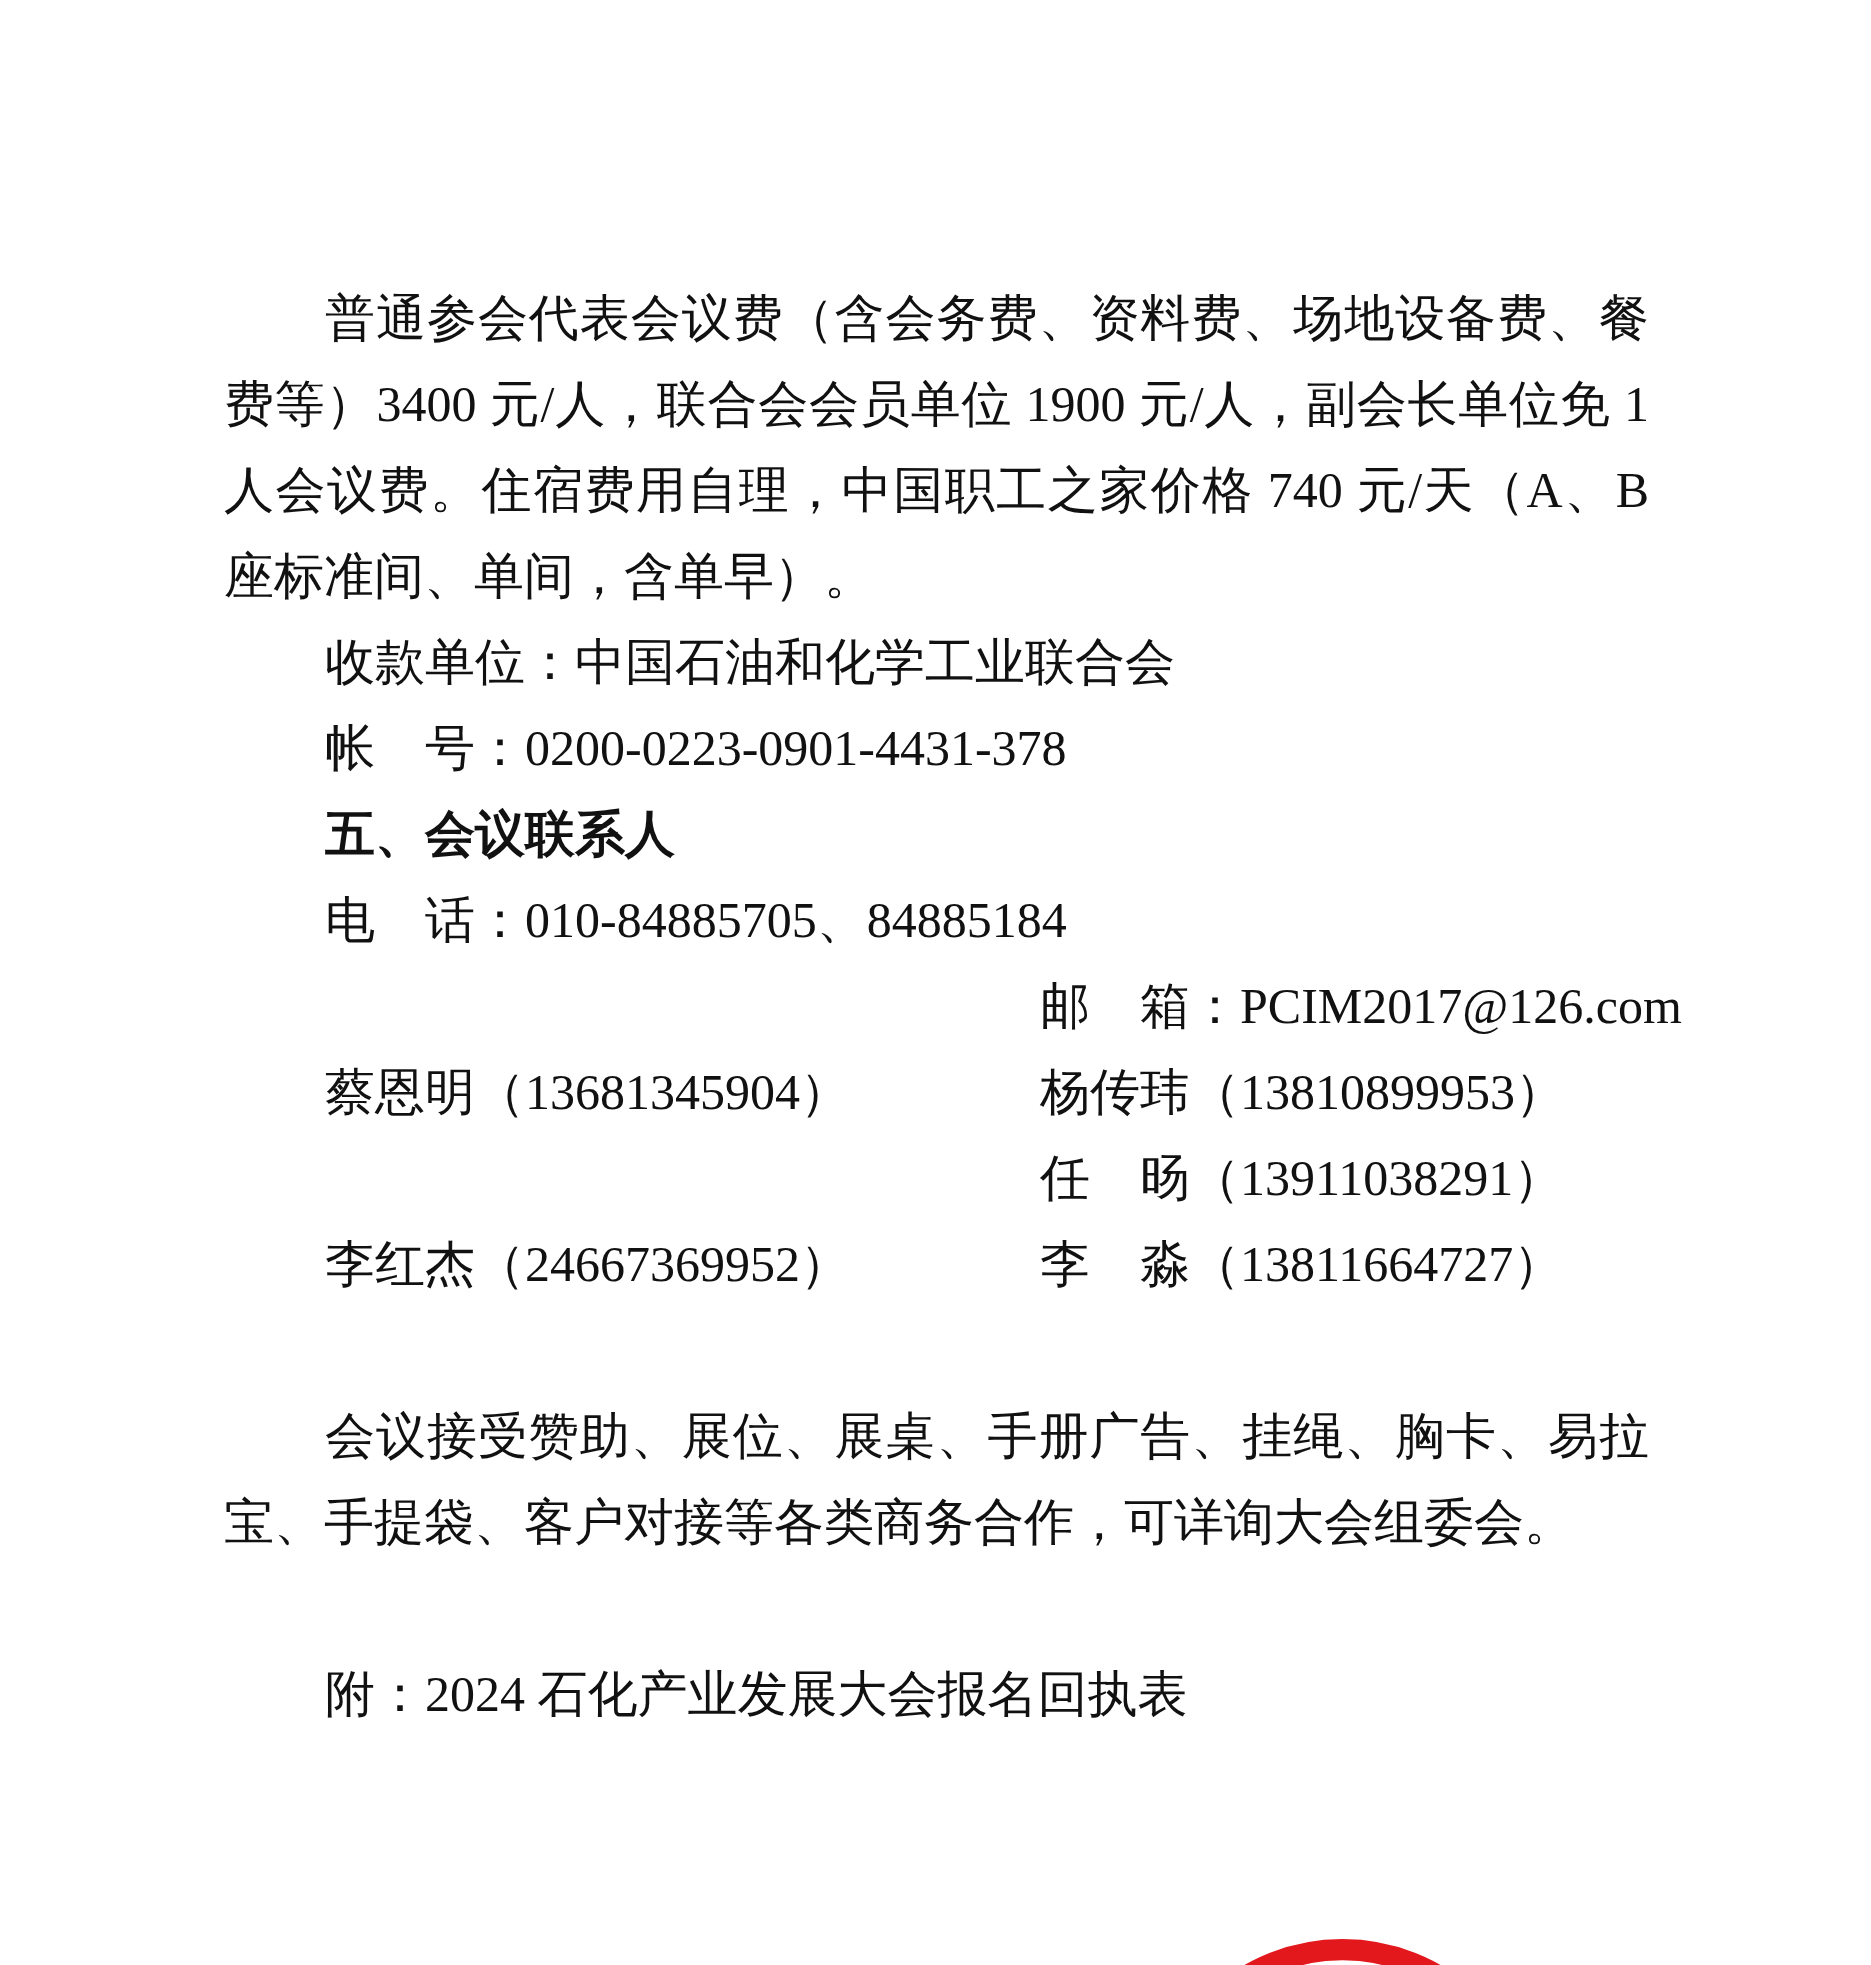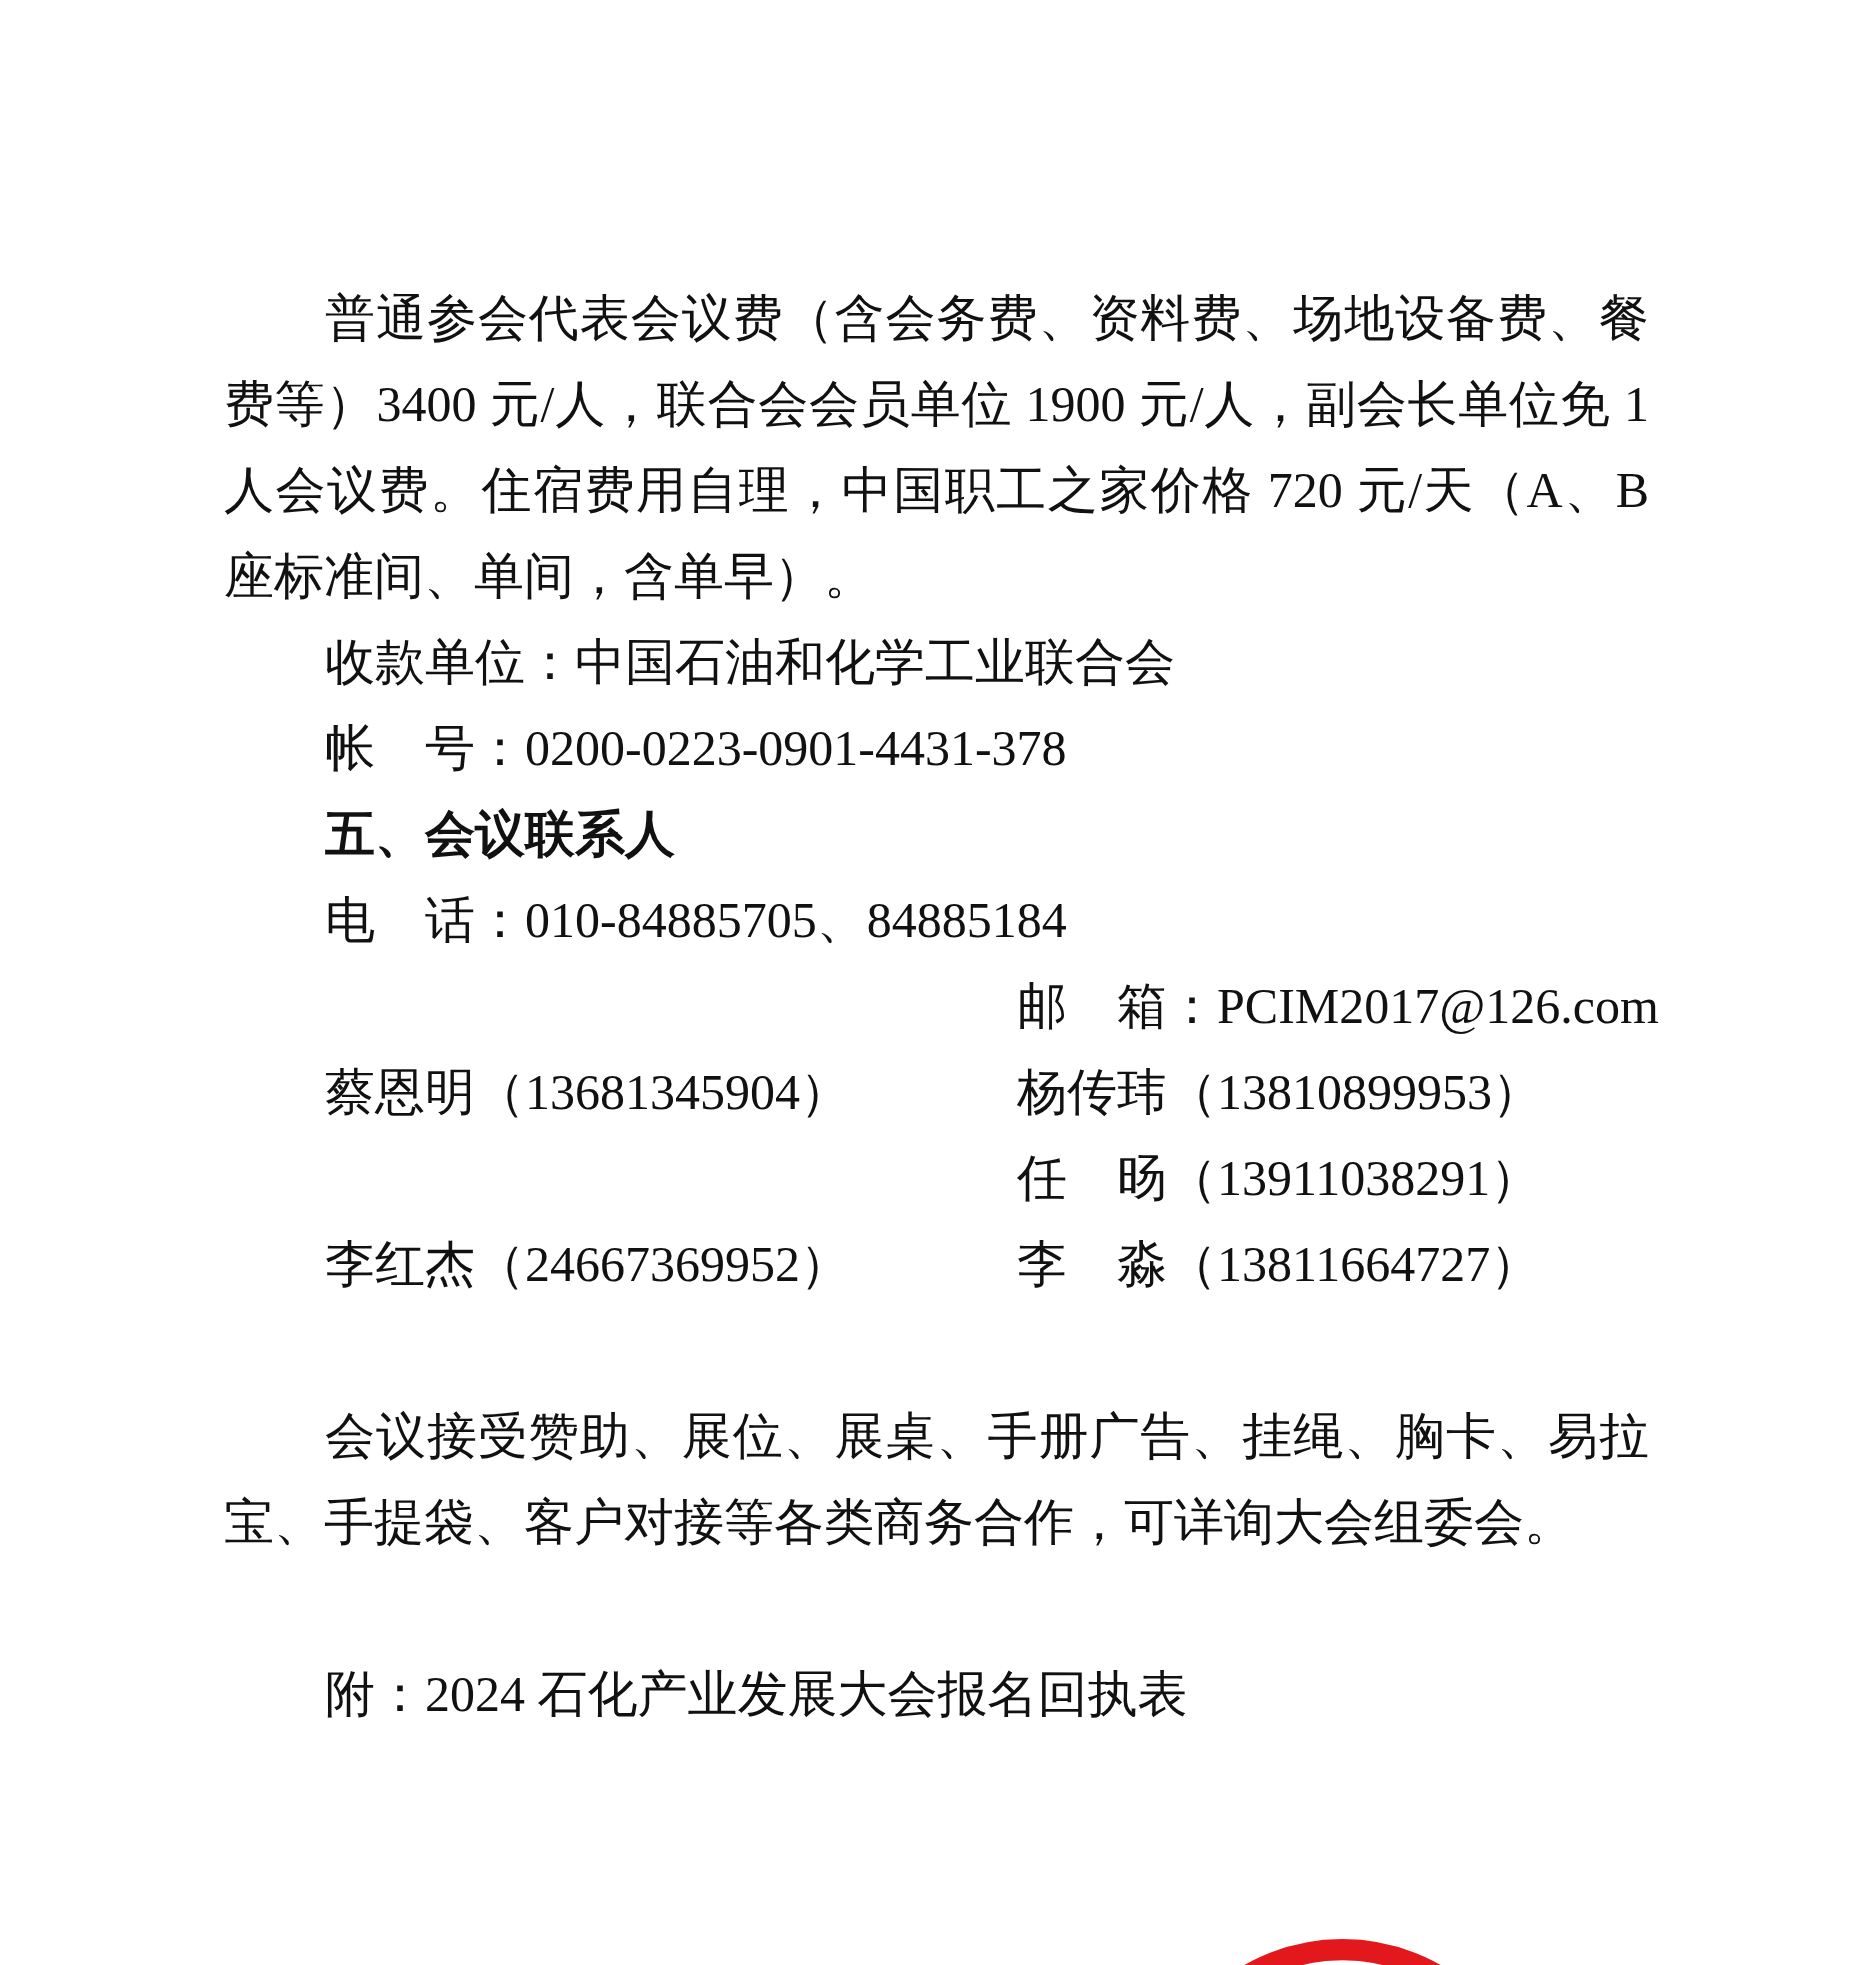--- a/index.html
+++ b/index.html
@@ -18,21 +18,21 @@
     top: 275px;
     width: 1425px;
     font-size: 50px;
     line-height: 86px;
     z-index: 2;
   }
   .line { position: relative; height: 86px; white-space: nowrap; }
   .indent { text-indent: 101px; }
   .justify { white-space: normal; text-align: justify; text-align-last: justify; font-family: Liberation Serif, serif; }
   .bold { font-weight: bold; }
-  .col2 { position: absolute; left: 692px; top: 0; }
+  .col2 { position: absolute; left: 715px; top: 0; }
   .blank { height: 86px; }
   .stamp {
     position: absolute;
     left: 1142px;
     top: 1937px;
     width: 401px;
     height: 401px;
     z-index: 1;
   }
   .stamp text {
@@ -41,21 +41,21 @@
   }
 </style>
 </head>
 <body>
 
 <div class="page">
 
   <div class="content">
     <div class="line indent justify">普通参会代表会议费（含会务费、资料费、场地设备费、餐</div>
     <div class="line justify">费等）3400 元/人，联合会会员单位 1900 元/人，副会长单位免 1</div>
-    <div class="line justify">人会议费。住宿费用自理，中国职工之家价格 720 元/天（A、B</div>
+    <div class="line justify">人会议费。住宿费用自理，中国职工之家价格 740 元/天（A、B</div>
     <div class="line">座标准间、单间，含单早）。</div>
     <div class="line indent">收款单位：中国石油和化学工业联合会</div>
     <div class="line indent">帐　号：0200-0223-0901-4431-378</div>
     <div class="line indent bold">五、会议联系人</div>
     <div class="line indent">电　话：010-84885705、84885184</div>
     <div class="line indent">
       <span class="col2">邮　箱：PCIM2017@126.com</span>
     </div>
     <div class="line indent">
       <span>蔡恩明（13681345904）</span>

